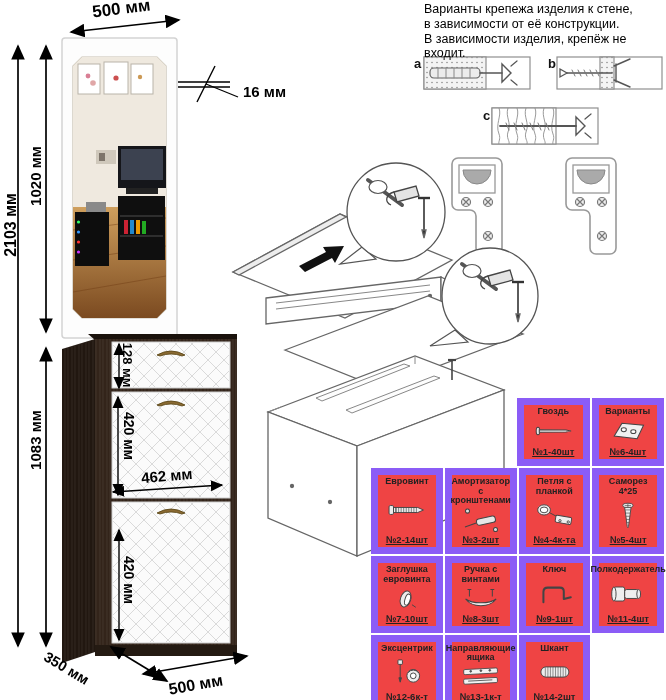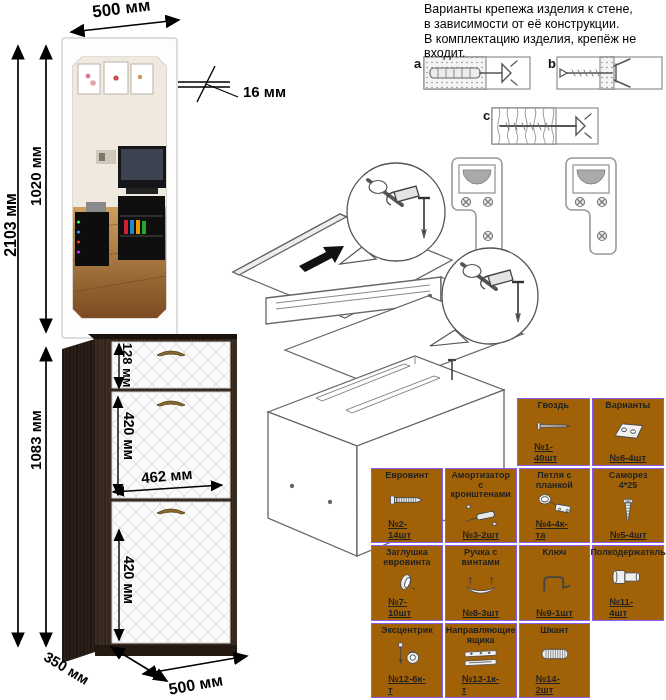--- a/index.html
+++ b/index.html
@@ -13,23 +13,23 @@
     font-size:12.5px;line-height:1.18;color:#000000;
   }
   .parts-grid{
     position:absolute;display:grid;gap:2px;
   }
   #parts-top-grid{left:517px;top:398px;width:147px;height:68px;
     grid-template-columns:repeat(2,1fr);}
   #parts-main-grid{left:371px;top:468px;width:293px;height:230px;
     grid-template-columns:repeat(4,1fr);grid-template-rows:repeat(3,1fr);border-radius:15px;}
   .cell{
-    border:1px solid #8b5cf6;background:#a16207;
+    border:7px solid #8b5cf6;background:#ef4444;
     display:flex;flex-direction:column;align-items:center;justify-content:space-between;
-    padding:2px 16px;min-width:0;
+    padding:2px 5px;min-width:0;
   }
   .plabel{
     font-size:9px;font-weight:700;text-align:center;line-height:1.08;color:#222;
   }
   .picon{flex:1;display:flex;align-items:center;justify-content:center;width:100%;}
   .picon svg{width:62px;height:28px;}
   .pqty{font-size:9.5px;font-weight:700;color:#222;text-decoration:underline;}
   svg text{font-family:"Liberation Sans",sans-serif;}
   .dimtxt{font-weight:700;fill:#000;}
   .wletter{font-weight:700;font-size:13px;fill:#111;}
@@ -261,21 +261,21 @@
     <line x1="448" y1="360" x2="456" y2="360" stroke="#444" stroke-width="2.2"></line>
     <path d="M455,330 L430,346 L468,342 Z" fill="#fff" stroke="#555" stroke-width="1.2"></path>
     <circle cx="490" cy="296" r="48" fill="#fff" stroke="#555" stroke-width="1.3"></circle>
     <use href="#hammerNail" transform="translate(488,298)"></use>
   </g>
 </svg>
 
 <div class="info">
   <div>Варианты крепежа изделия к стене,</div>
   <div>в зависимости от её конструкции.</div>
-  <div>В комплектацию изделия, крепёж не</div>
+  <div>В зависимости изделия, крепёж не</div>
   <div>входит.</div>
 </div>
 
 <div id="parts-top-grid" class="parts-grid">
     <div class="cell">
       <div class="plabel">Гвоздь</div>
       <div class="picon">
         <svg viewBox="0 0 64 44">
           <g stroke="#444" stroke-width="1.6" fill="#e8e8e8">
             <ellipse cx="8" cy="22" rx="2.8" ry="6"></ellipse>

